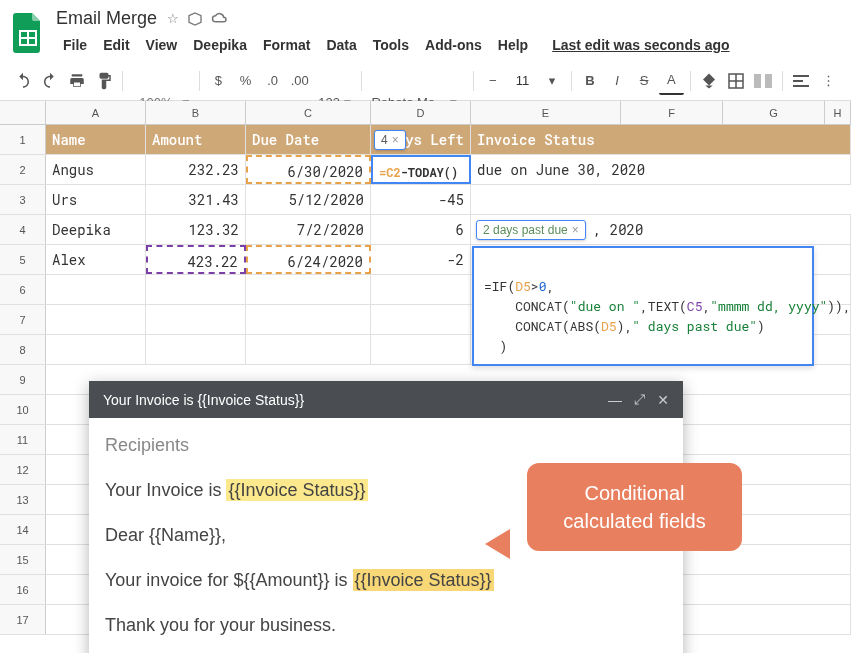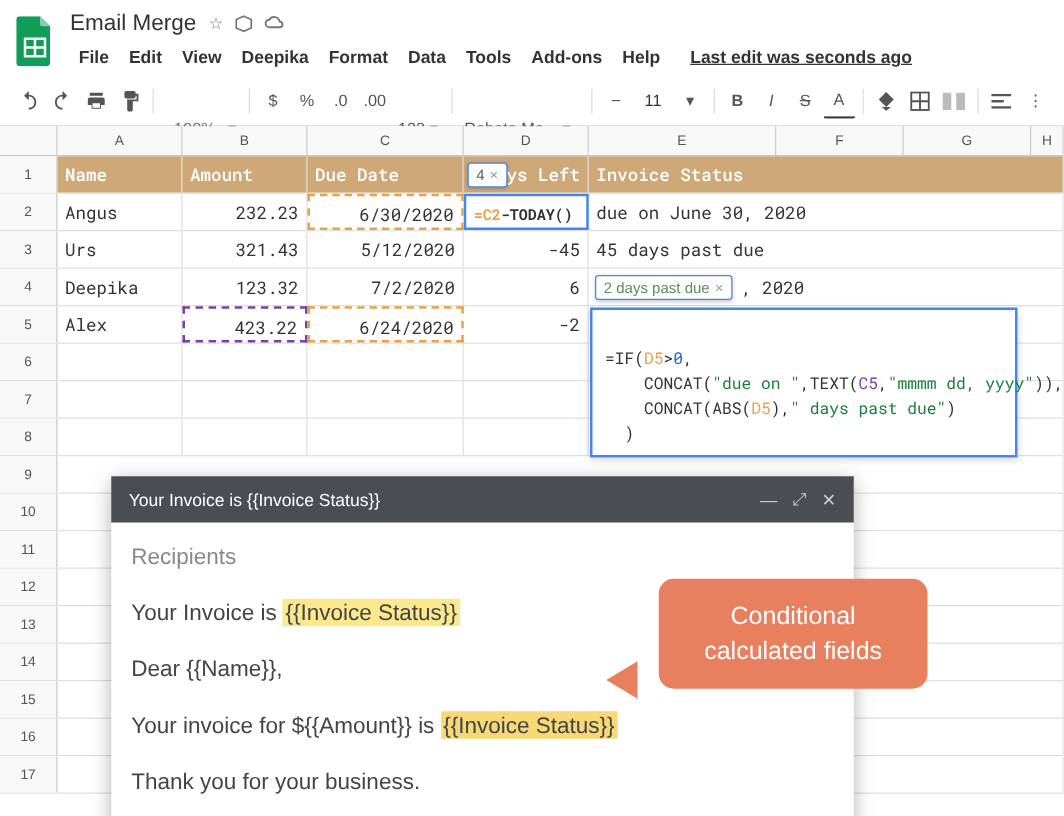--- a/index.html
+++ b/index.html
@@ -214,21 +214,20 @@
     <div class="cell col-C num dash-orange">6/30/2020</div>
     <div class="cell col-D active-cell" style="font-size:12px;"><span style="color:#e8a24a">=C2</span>-TODAY()</div>
     <div class="cell col-E" style="width:380px">due on June 30, 2020</div>
   </div>
   <div class="row">
     <div class="row-h">3</div>
     <div class="cell col-A">Urs</div>
     <div class="cell col-B num">321.43</div>
     <div class="cell col-C num">5/12/2020</div>
     <div class="cell col-D num">-45</div>
-    <div class="cell col-E" style="width:380px">45 days past due</div>
   </div>
   <div class="row">
     <div class="row-h">4</div>
     <div class="cell col-A">Deepika</div>
     <div class="cell col-B num">123.32</div>
     <div class="cell col-C num">7/2/2020</div>
     <div class="cell col-D num">6</div>
     <div class="cell col-E" style="width:380px;padding-left:122px">, 2020</div>
   </div>
   <div class="row">

